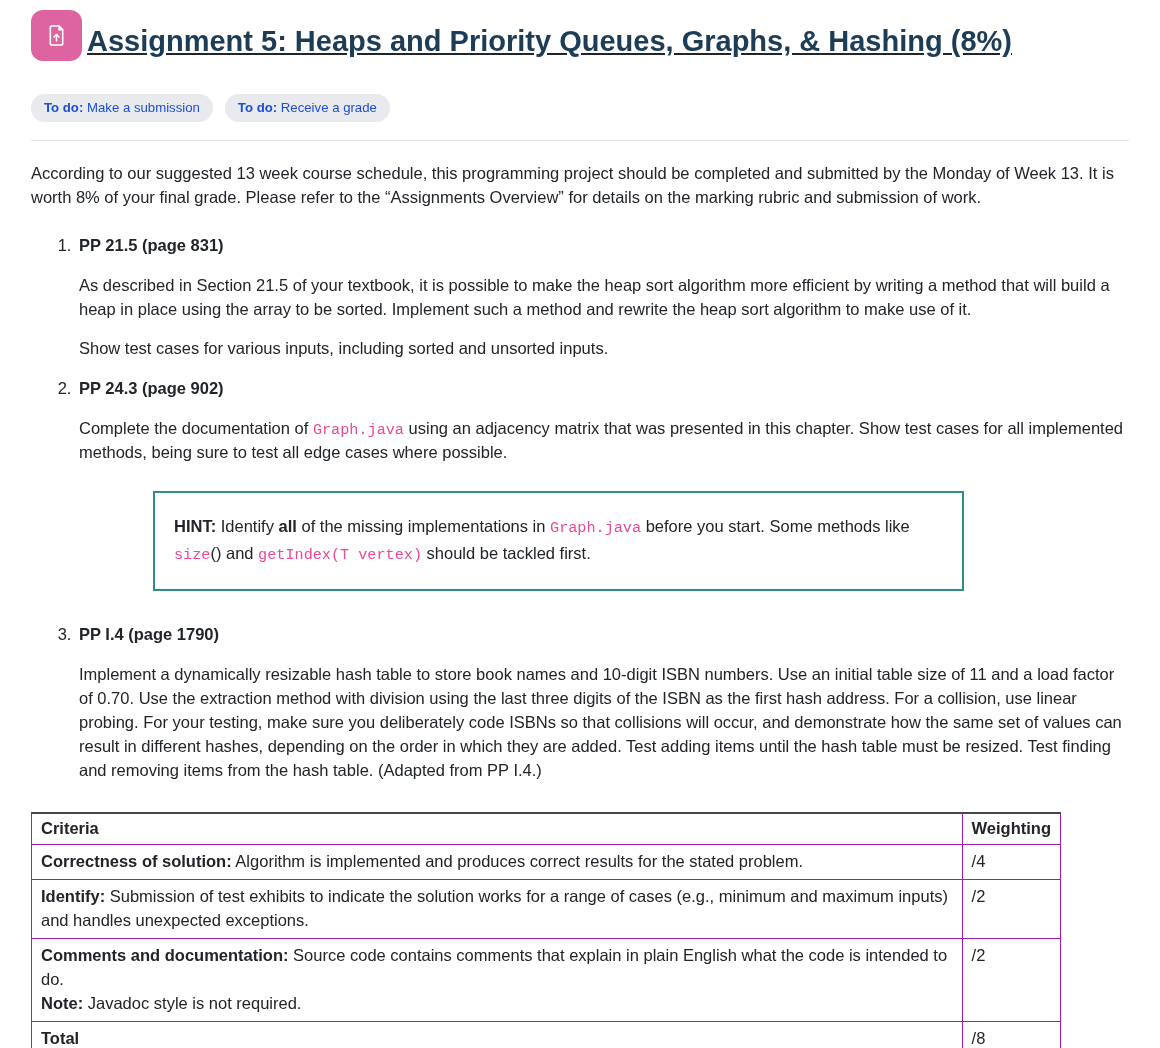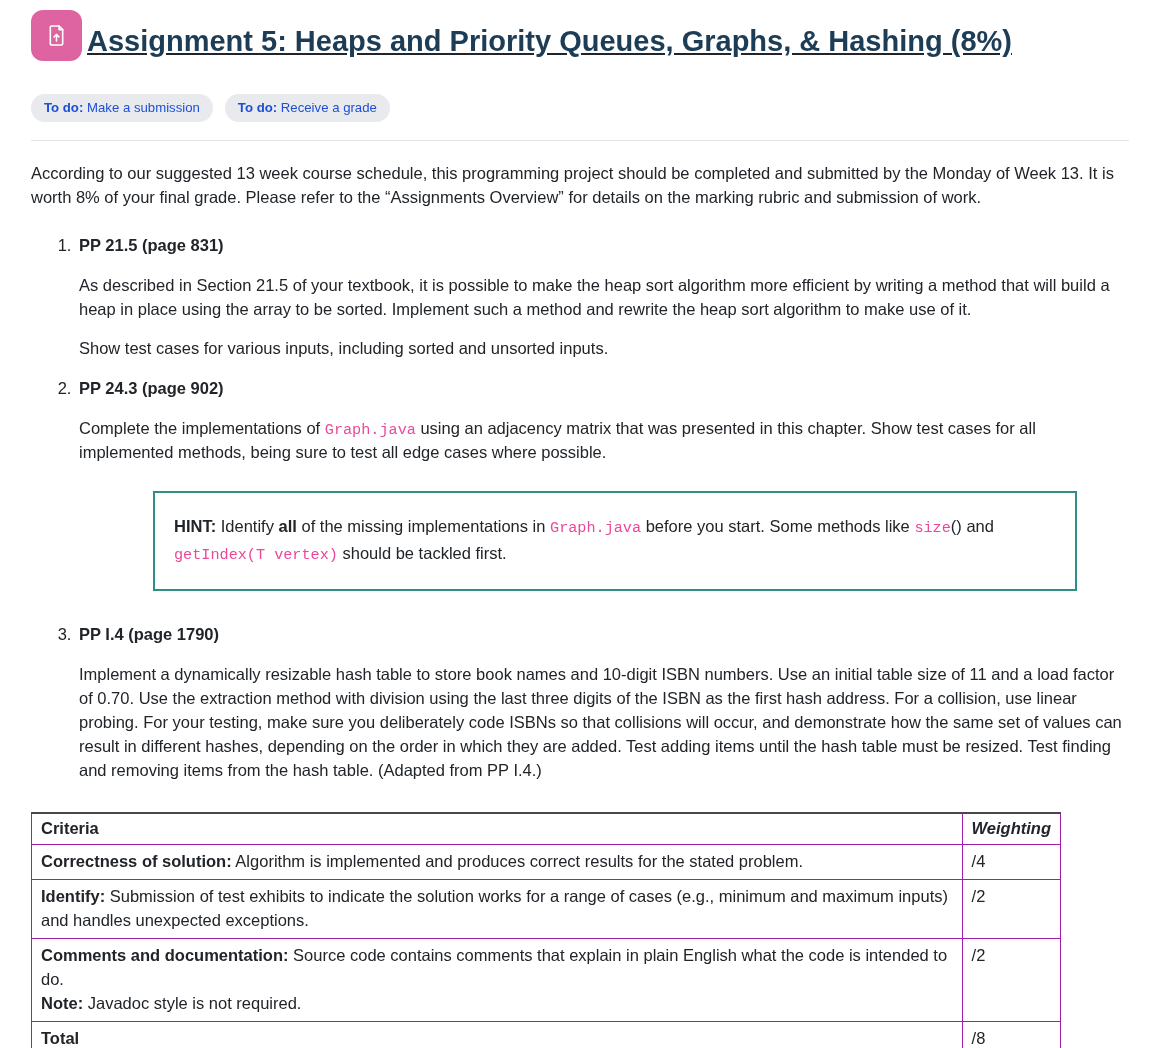--- a/index.html
+++ b/index.html
@@ -53,21 +53,21 @@
   .item-para { margin: 0 0 16px 0; }
 
   code.inline-code {
     font-family: "Liberation Mono", monospace;
     font-size: 0.92em;
     color: #ec4899;
   }
 
   
   .hint-box {
-    width: 924px;
+    width: 811px;
     margin: 26px 0 32px 74px;
     border: 2px solid #2e8f85;
     padding: 21px 19px;
     line-height: 1.57;
   }
 
   
   table.rubric {
     border-collapse: collapse;
     width: 1030px;
@@ -75,21 +75,21 @@
     border: 1px solid #b9c2ca;
     border-top: 2px solid #45494d;
   }
   table.rubric th, table.rubric td {
     border: 1px solid #a21caf;
     text-align: left;
     vertical-align: top;
     padding: 5px 9px;
   }
   table.rubric th { font-weight: 700; padding: 3px 9px; }
-  .weight-col { width: 94px; font-style: italic; }
+  .weight-col { width: 94px; }
   td p.cell-line { margin: 0; }
 </style>
 </head>
 <body>
 
 <div class="page">
 
   <div class="header">
     <div class="activity-icon">
       <svg width="27" height="27" viewBox="0 0 24 24" fill="none" stroke="#ffffff" stroke-width="1.4" stroke-linecap="round" stroke-linejoin="round">
@@ -114,21 +114,21 @@
   <ol class="assignment-list">
 
     <li>
       <p class="item-heading"><strong>PP 21.5 (page 831)</strong></p>
       <p class="item-para">As described in Section 21.5 of your textbook, it is possible to make the heap sort algorithm more efficient by writing a method that will build a heap in place using the array to be sorted. Implement such a method and rewrite the heap sort algorithm to make use of it.</p>
       <p class="item-para">Show test cases for various inputs, including sorted and unsorted inputs.</p>
     </li>
 
     <li>
       <p class="item-heading"><strong>PP 24.3 (page 902)</strong></p>
-      <p class="item-para"><span>Complete the implementations of </span><code class="inline-code">Graph.java</code><span> using an adjacency matrix that was presented in this chapter. Show test cases for all implemented methods, being sure to test all edge cases where possible.</span></p>
+      <p class="item-para"><span>Complete the documentation of </span><code class="inline-code">Graph.java</code><span> using an adjacency matrix that was presented in this chapter. Show test cases for all implemented methods, being sure to test all edge cases where possible.</span></p>
 
       <div class="hint-box">
         <strong>HINT:</strong><span> Identify </span><strong>all</strong><span> of the missing implementations in </span><code class="inline-code">Graph.java</code><span> before you start. Some methods like </span><code class="inline-code">size</code><span>() and </span><code class="inline-code">getIndex(T vertex)</code><span> should be tackled first.</span>
       </div>
     </li>
 
     <li>
       <p class="item-heading"><strong>PP I.4 (page 1790)</strong></p>
       <p class="item-para">Implement a dynamically resizable hash table to store book names and 10-digit ISBN numbers. Use an initial table size of 11 and a load factor of 0.70. Use the extraction method with division using the last three digits of the ISBN as the first hash address. For a collision, use linear probing. For your testing, make sure you deliberately code ISBNs so that collisions will occur, and demonstrate how the same set of values can result in different hashes, depending on the order in which they are added. Test adding items until the hash table must be resized. Test finding and removing items from the hash table. (Adapted from PP I.4.)</p>
     </li>

